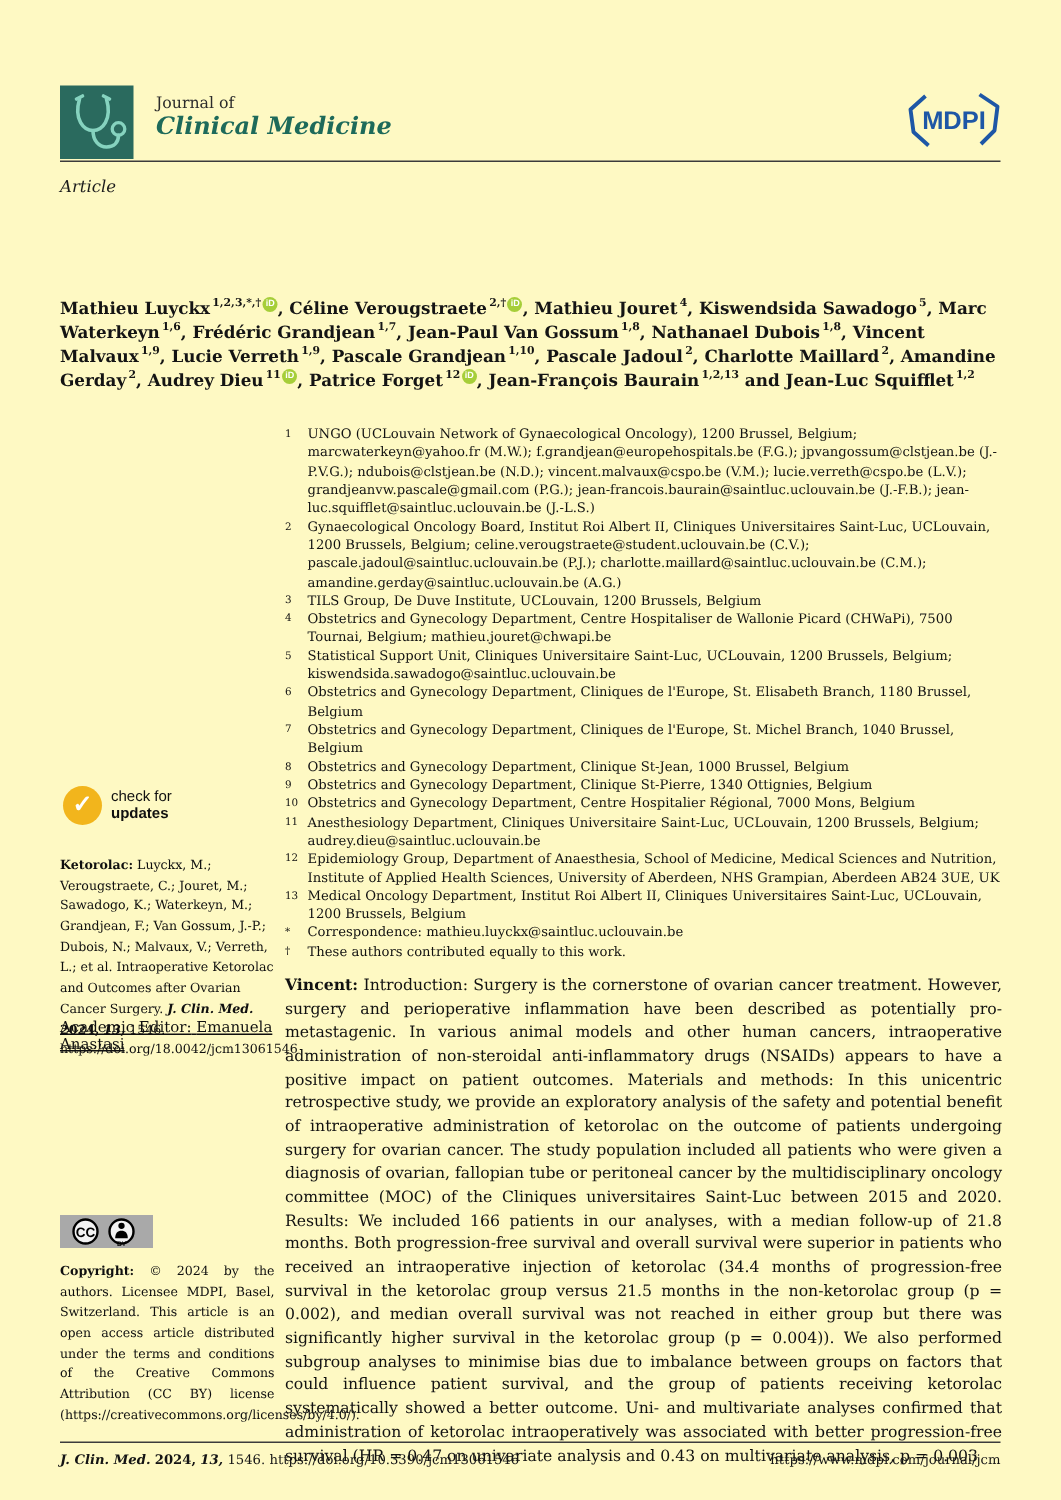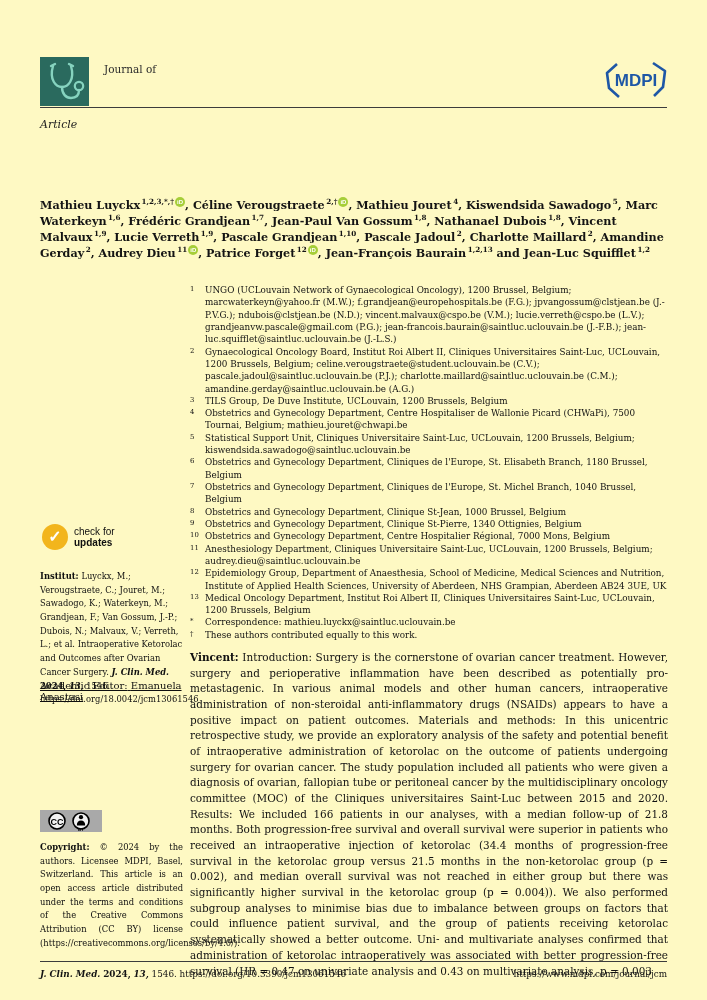--- a/index.html
+++ b/index.html
@@ -60,20 +60,21 @@
   <div class="logo-box">
     <svg width="49" height="49" viewBox="0 0 49 49">
       <path d="M13 9 C 9 23, 16 30, 22 30 C 28 30, 35 23, 31 9" fill="none" stroke="#86d3bf" stroke-width="2.4" stroke-linecap="round"></path>
       <path d="M22 30 C 22 37, 26 41, 31 41 C 36 41, 39 38, 39 33" fill="none" stroke="#86d3bf" stroke-width="2.4" stroke-linecap="round"></path>
       <circle cx="39" cy="29" r="4.2" fill="none" stroke="#86d3bf" stroke-width="2.2"></circle>
       <path d="M11 9 l4 -2 M33 9 l-4 -2" stroke="#86d3bf" stroke-width="2.4" stroke-linecap="round"></path>
     </svg>
   </div>
   <div class="jtext">
     <div class="pre">Journal of</div>
+    <div class="name">Clinical Medicine</div>
   </div>
   <div class="mdpi-logo">
     <svg width="66" height="44" viewBox="0 0 66 44">
       <path d="M14 6 L4 15 L6 30 L16 39" fill="none" stroke="#1e57a6" stroke-width="2.6" stroke-linejoin="round"></path>
       <path d="M50 5 L62 13 L60 29 L51 38" fill="none" stroke="#1e57a6" stroke-width="2.6" stroke-linejoin="round"></path>
       <text x="33" y="28" text-anchor="middle" font-family="Liberation Sans, sans-serif" font-size="17" font-weight="bold" fill="#1e57a6">MDPI</text>
     </svg>
   </div>
   <div class="rule-top"></div>
 
@@ -153,21 +154,21 @@
 
   <div class="updates">
     <div class="updates-icon">✓</div>
     <div class="updates-text">
       <div>check for</div>
       <div class="l2">updates</div>
     </div>
   </div>
 
   <p class="citation" style="margin:0;">
-    <span class="bd">Institut:</span>
+    <span class="bd">Ketorolac:</span>
     <span>Luyckx, M.; Verougstraete, C.; Jouret, M.; Sawadogo, K.; Waterkeyn, M.; Grandjean, F.; Van Gossum, J.-P.; Dubois, N.; Malvaux, V.; Verreth, L.; et al. Intraoperative Ketorolac and Outcomes after Ovarian Cancer Surgery.</span>
     <span class="it">J. Clin. Med.</span>
     <span class="bd">2024,</span>
     <span class="it">13,</span>
     <span>1546.</span>
     <span>https://doi.org/18.0042/jcm13061546</span>
   </p>
 
   <p class="acad" style="margin:0;">
     <span>Academic Editor:</span>

